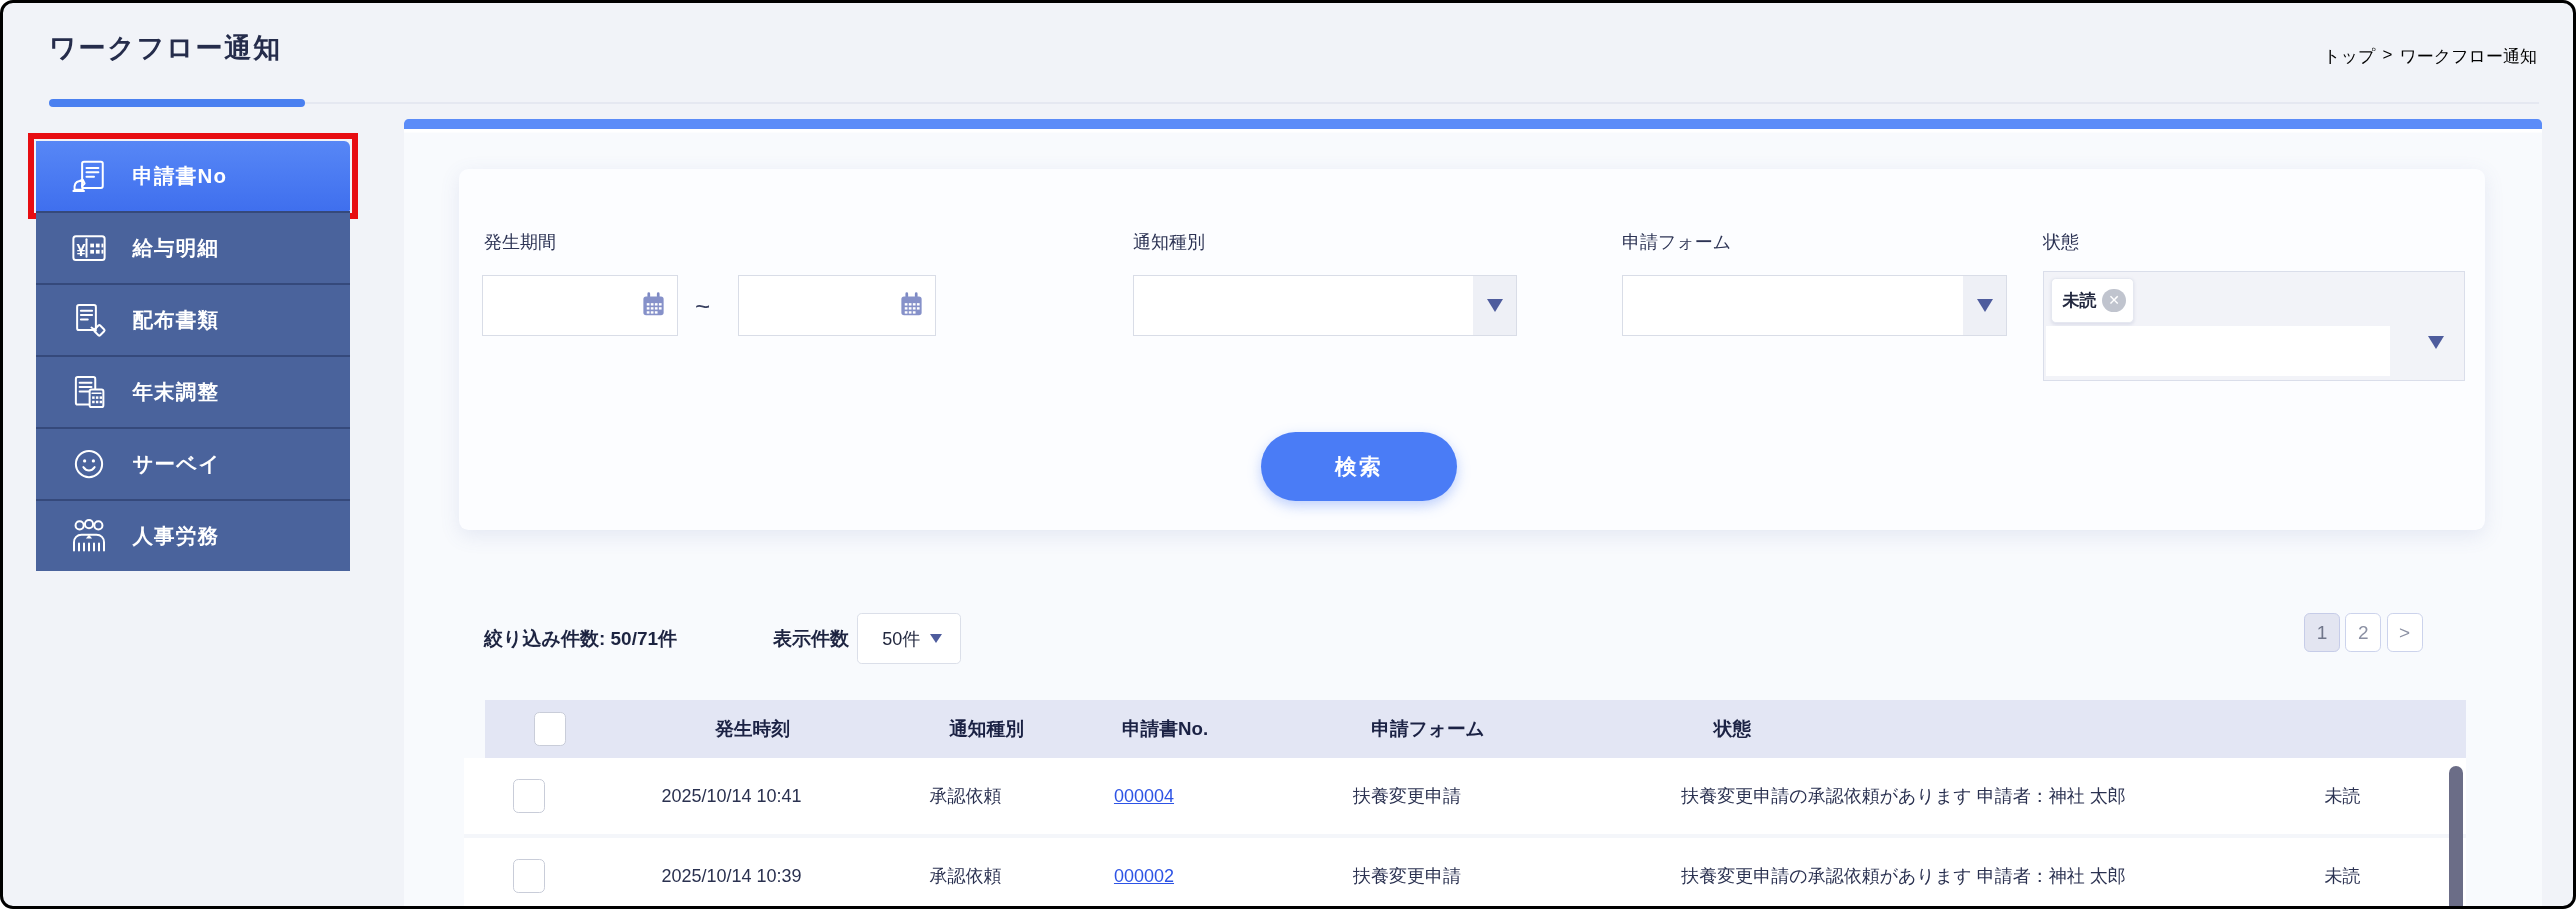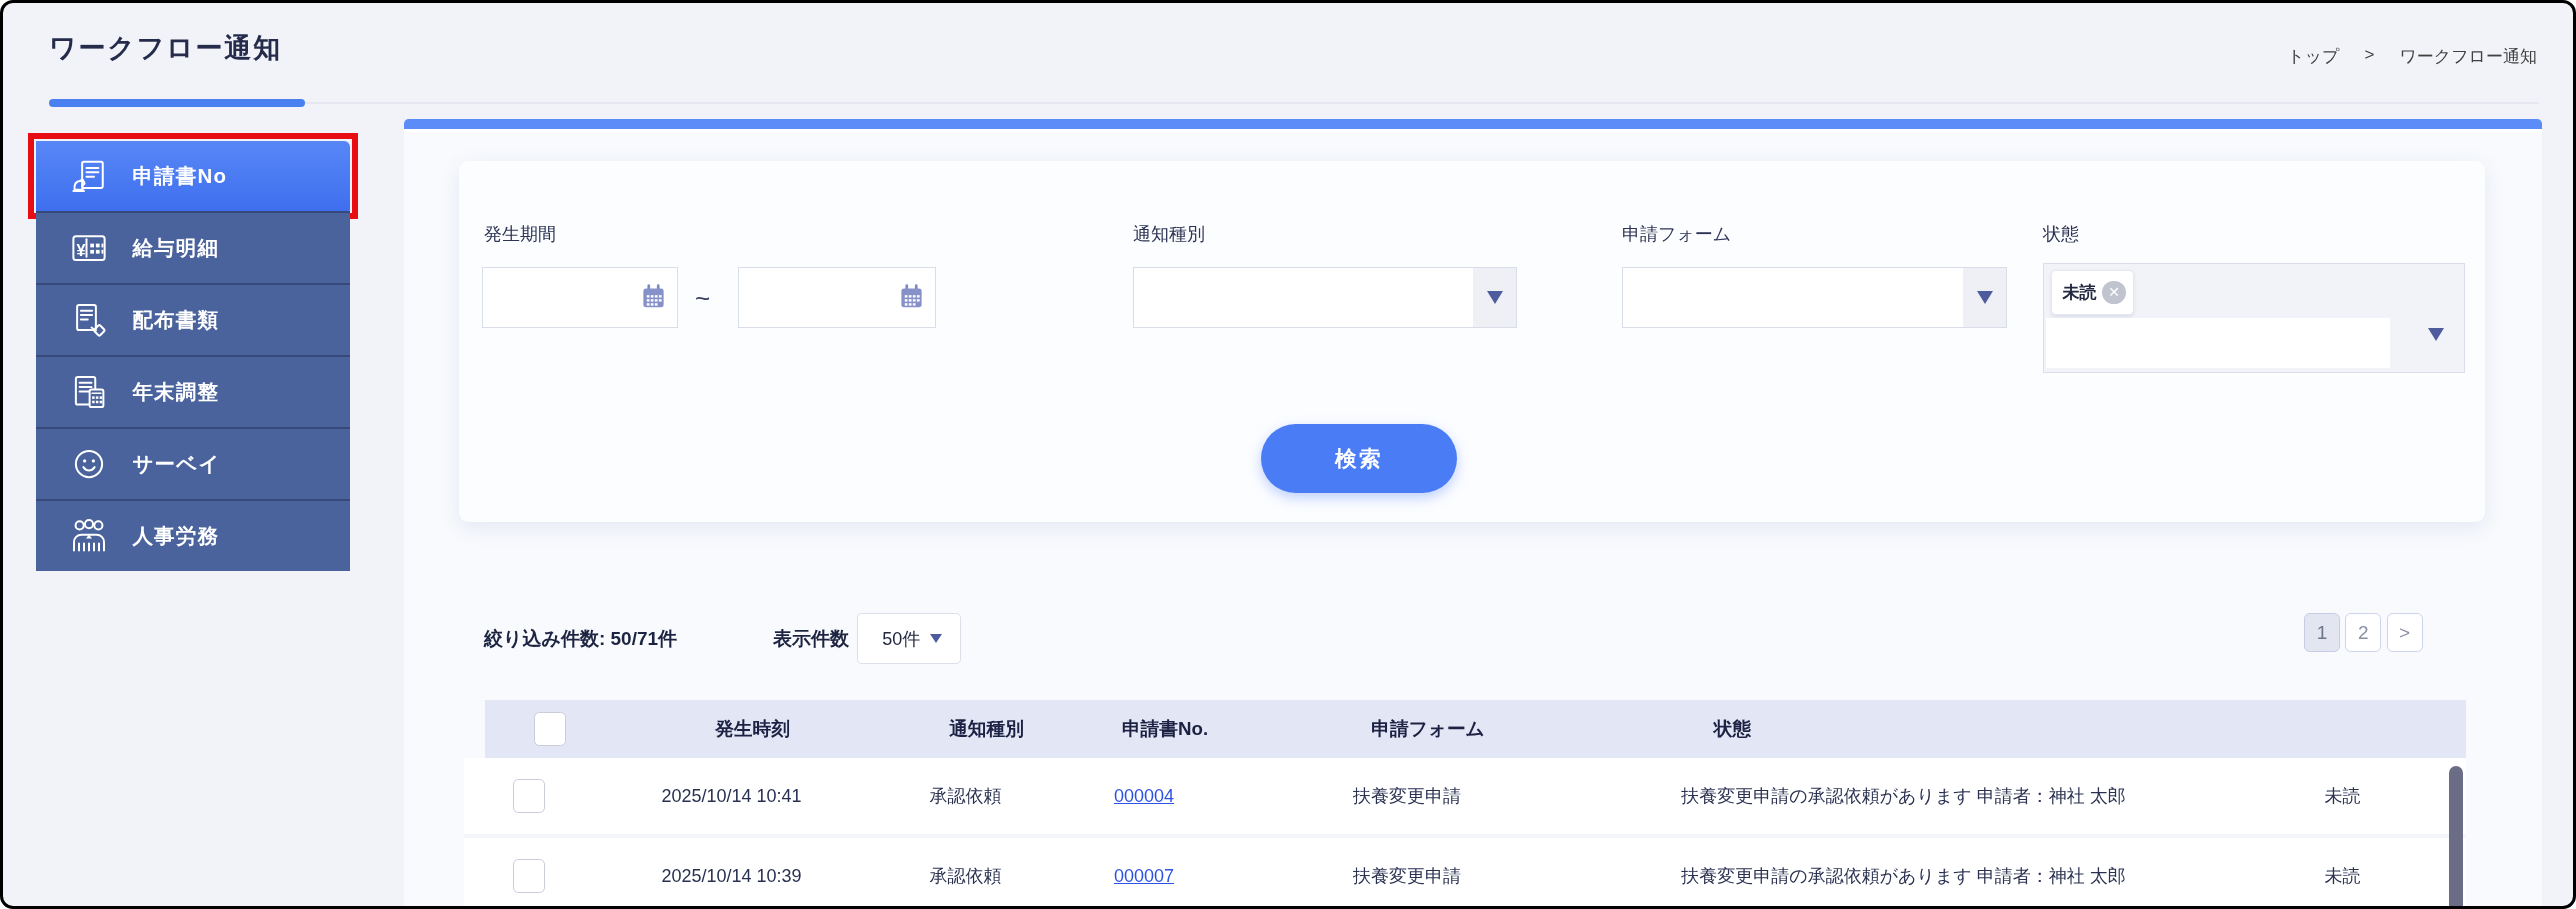--- a/index.html
+++ b/index.html
@@ -5,36 +5,36 @@
   html,body{margin:0;padding:0;background:#ffffff;}
   .screen{
     position:relative;width:2576px;height:909px;box-sizing:border-box;
     background:#f1f3f8;border:3.5px solid #000;border-radius:13px;overflow:hidden;
     font-family:"Liberation Sans","DejaVu Sans",sans-serif;color:#262e4f;
   }
   
   .page-title{position:absolute;left:46px;top:27px;font-size:27px;font-weight:600;letter-spacing:1.8px;color:#252c4b;}
   .title-rule{position:absolute;left:46px;top:99px;right:34px;height:2.3px;background:#e5e8f1;}
   .title-rule-accent{position:absolute;left:46px;top:96px;width:256px;height:8.2px;border-radius:4.1px;background:#4a80f0;}
-  .breadcrumb{position:absolute;top:42px;right:36px;display:flex;gap:25px;font-size:17px;color:#404040;}
+  .breadcrumb{position:absolute;top:42px;right:36px;display:flex;gap:7px;font-size:17px;color:#000000;}
   .breadcrumb .crumb-link{cursor:pointer;}
   
   .sidebar{position:absolute;left:33px;top:138px;width:314px;}
   .side-item{height:70px;background:#4a639c;display:flex;align-items:center;padding-left:33px;gap:23.4px;position:relative;cursor:pointer;}
   .side-item + .side-item{border-top:2.3px solid #35497b;}
   .side-item.active{background:linear-gradient(180deg,#5787f6,#3f6fee);border-radius:0 5.8px 1.2px 0;}
   .red-frame{position:absolute;left:-8.2px;top:-7.6px;right:-8.2px;bottom:-7.6px;border:6.4px solid #e70d12;pointer-events:none;}
   .side-label{font-size:20.5px;font-weight:700;color:#fff;letter-spacing:1.2px;}
   .side-icon{width:40px;height:40px;flex:none;}
   .side-icon svg{width:100%;height:100%;}
   
   .main-card{position:absolute;left:401px;top:116px;width:2138px;height:790px;background:#f8fafd;border-radius:5.8px 5.8px 0 0;}
   .main-topbar{height:10px;background:#5b8cf8;border-radius:4.7px 4.7px 0 0;box-shadow:0 3.5px 0 #ffffff;}
   
-  .filter-panel{position:absolute;left:55px;top:42px;width:2026px;height:361px;background:#fcfdff;border-radius:9.4px;box-shadow:0 5.8px 20px rgba(90,110,170,.12);}
+  .filter-panel{position:absolute;left:55px;top:50px;width:2026px;height:361px;background:#fcfdff;border-radius:9.4px;box-shadow:0 5.8px 20px rgba(90,110,170,.12);}
   .f-label{position:absolute;top:61px;font-size:18px;color:#2c3354;}
   .lbl-period{left:25px;} .lbl-type{left:674px;} .lbl-form{left:1163px;} .lbl-status{left:1584px;}
   .date-input{position:absolute;top:106px;height:61px;background:#fff;border:1.2px solid #d9dde7;box-sizing:border-box;
     display:flex;align-items:center;justify-content:flex-end;padding-right:10.5px;cursor:text;}
   .date-from{left:23.4px;width:196px;} .date-to{left:279px;width:198px;}
   .tilde{position:absolute;left:236px;top:122px;font-size:26px;color:#3a4161;}
   .select-box{position:absolute;top:106px;height:61px;background:#fff;border:1.2px solid #d9dde7;box-sizing:border-box;display:flex;cursor:pointer;}
   .sel-type{left:674px;width:384px;} .sel-form{left:1163px;width:385px;}
   .select-value{flex:1;font-size:17.5px;color:#2c3354;display:flex;align-items:center;padding-left:11.7px;}
   .select-arrow-zone{width:43px;background:#eef0f6;display:flex;align-items:center;justify-content:center;}
@@ -312,21 +312,21 @@
       <div class="td c6">未読</div>
     </div>
 
     <div class="tr">
       <div class="td c0">
           <div class="checkbox"></div>
         </div>
       <div class="td c1">2025/10/14 10:39</div>
       <div class="td c2">承認依頼</div>
       <div class="td c3">
-          <span class="doc-link">000007</span>
+          <span class="doc-link">000002</span>
         </div>
       <div class="td c4">扶養変更申請</div>
       <div class="td c5">扶養変更申請の承認依頼があります 申請者：神社 太郎</div>
       <div class="td c6">未読</div>
     </div>
   </div>
 
   <div class="scroll-thumb"></div>
 
 </div>

